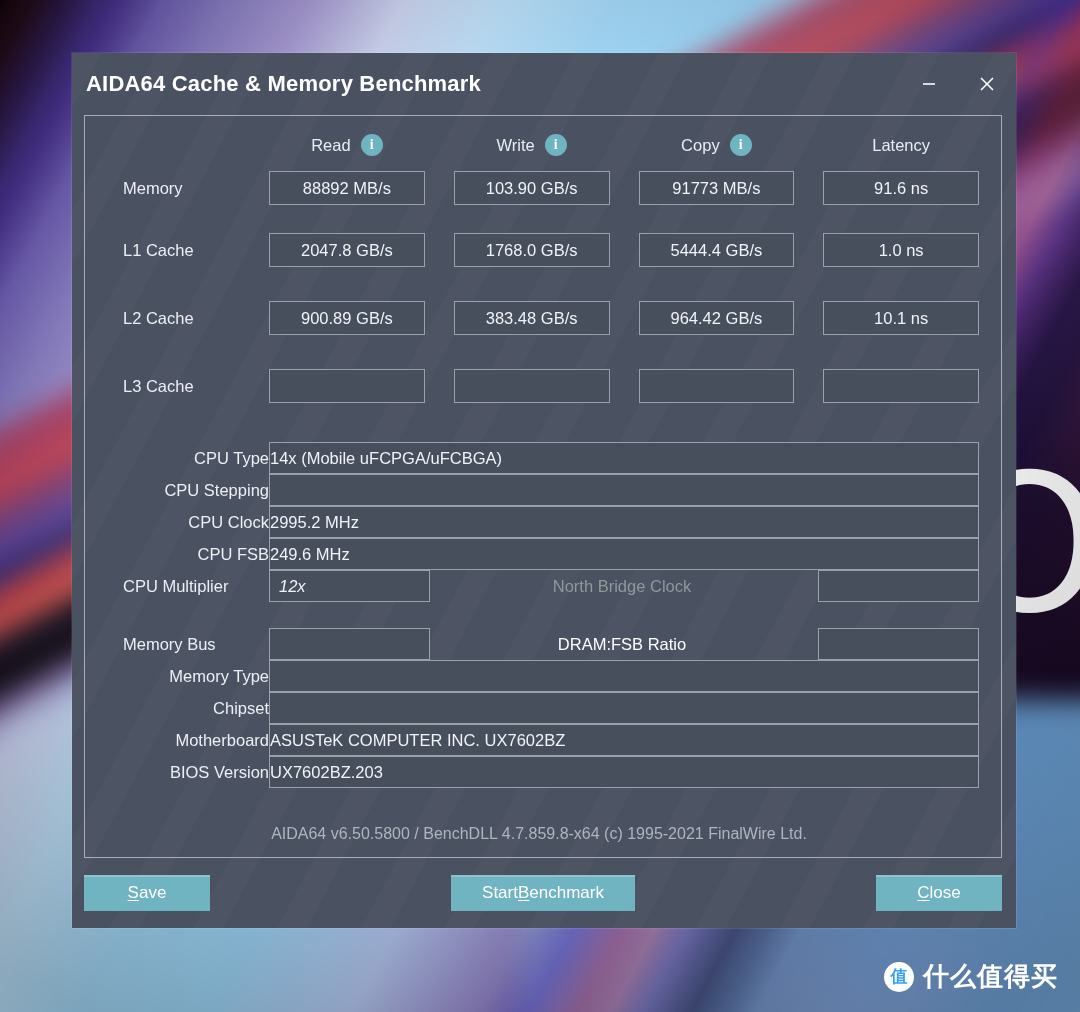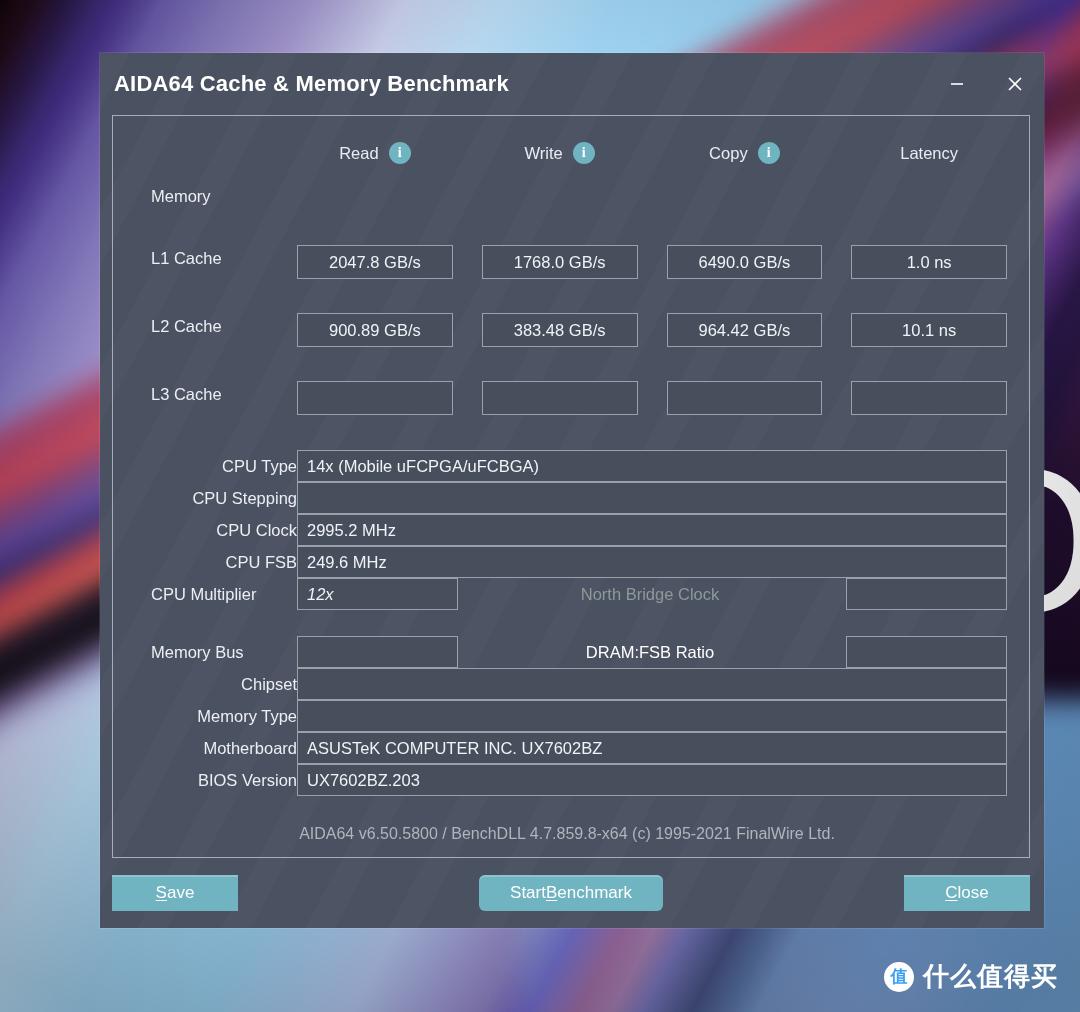--- a/index.html
+++ b/index.html
@@ -172,21 +172,21 @@
     color: #ffffff;
     font-size: 26px;
     font-weight: bold;
     letter-spacing: 1px;
     font-family: "DejaVu Sans", sans-serif;
   }
 
   
   #dialog {
     position: absolute;
-    left: 100px;
+    left: 72px;
     top: 53px;
     width: 944px;
     height: 875px;
     background: #4a5160;
     box-shadow: 0 0 0 1px rgba(255,255,255,0.10);
     z-index: 30;
     display: flex;
     flex-direction: column;
     overflow: hidden;
   }
@@ -260,21 +260,20 @@
     color: #eceff3;
     font-size: 16.5px;
     white-space: nowrap;
   }
 
   .cols {
     display: flex;
     flex: 1 1 auto;
     gap: 29px;
     padding-right: 22px;
-    margin-top: 8px;
   }
   .col { flex: 1 1 0; min-width: 0; }
 
   .hdr {
     text-align: center;
     color: #e9edf2;
     font-size: 16.5px;
     display: flex;
     align-items: center;
     justify-content: center;
@@ -326,21 +325,21 @@
   .inforow .rowlabel { width: 146px; flex: 0 0 146px; }
   .inforow .wide {
     flex: 1 1 auto;
     height: 32px;
     border: 1px solid #9ba1ab;
     background: #474e5c;
     color: #f0f3f7;
     font-size: 16.5px;
     display: flex;
     align-items: center;
-    padding-left: 9px;
+    padding-left: 0;
     white-space: nowrap;
     overflow: hidden;
   }
   
   .splitrow {
     display: flex;
     align-items: center;
     height: 32px;
   }
   .splitrow .sfield {
@@ -395,21 +394,21 @@
     border: none;
     font-size: 17px;
     font-family: "Liberation Sans", sans-serif;
     display: flex;
     align-items: center;
     justify-content: center;
     cursor: pointer;
     box-shadow: 0 2px 0 rgba(255,255,255,0.22) inset;
   }
   #save-button   { width: 126px; margin-left: 0; }
-  #start-button  { width: 184px; margin: 16px auto; border-radius: 6px; }
+  #start-button  { width: 184px; margin: 16px auto; }
   #close-button  { width: 126px; margin-right: 0; }
   .btn u { text-underline-offset: 2px; }
 </style>
 </head>
 <body>
 
 <div id="desktop">
   <div class="wp-layer wp-base"></div>
   <div class="wp-layer wp-streak-tl"></div>
   <div class="wp-layer wp-dark-right"></div>
@@ -473,33 +472,47 @@
           <div class="col">
             <div class="hdr">
               <span>Latency</span>
             </div>
           </div>
         </div>
       </div>
 
       <div class="row bm-row first">
         <div class="rowlabel">Memory</div>
+        <div class="cols">
+          <div class="col">
+              <div class="fld">88892 MB/s</div>
+            </div>
+          <div class="col">
+              <div class="fld">103.90 GB/s</div>
+            </div>
+          <div class="col">
+              <div class="fld">91773 MB/s</div>
+            </div>
+          <div class="col">
+              <div class="fld">91.6 ns</div>
+            </div>
+        </div>
       </div>
 
       <div class="row bm-row">
         <div class="rowlabel">L1 Cache</div>
         <div class="cols">
           <div class="col">
               <div class="fld">2047.8 GB/s</div>
             </div>
           <div class="col">
               <div class="fld">1768.0 GB/s</div>
             </div>
           <div class="col">
-              <div class="fld">6490.0 GB/s</div>
+              <div class="fld">5444.4 GB/s</div>
             </div>
           <div class="col">
               <div class="fld">1.0 ns</div>
             </div>
         </div>
       </div>
 
       <div class="row bm-row">
         <div class="rowlabel">L2 Cache</div>
         <div class="cols">
@@ -566,25 +579,25 @@
       <div id="spacer-mem"></div>
 
       <div id="mem-block">
         <div class="splitrow">
           <div class="rowlabel">Memory Bus</div>
           <div class="sfield"></div>
           <div class="caption">DRAM:FSB Ratio</div>
           <div class="sfield"></div>
         </div>
         <div class="inforow">
+          <div class="rowlabel">Memory Type</div>
+          <div class="wide"></div>
+        </div>
+        <div class="inforow">
           <div class="rowlabel">Chipset</div>
-          <div class="wide"></div>
-        </div>
-        <div class="inforow">
-          <div class="rowlabel">Memory Type</div>
           <div class="wide"></div>
         </div>
         <div class="inforow">
           <div class="rowlabel">Motherboard</div>
           <div class="wide">ASUSTeK COMPUTER INC. UX7602BZ</div>
         </div>
         <div class="inforow">
           <div class="rowlabel">BIOS Version</div>
           <div class="wide">UX7602BZ.203</div>
         </div>

